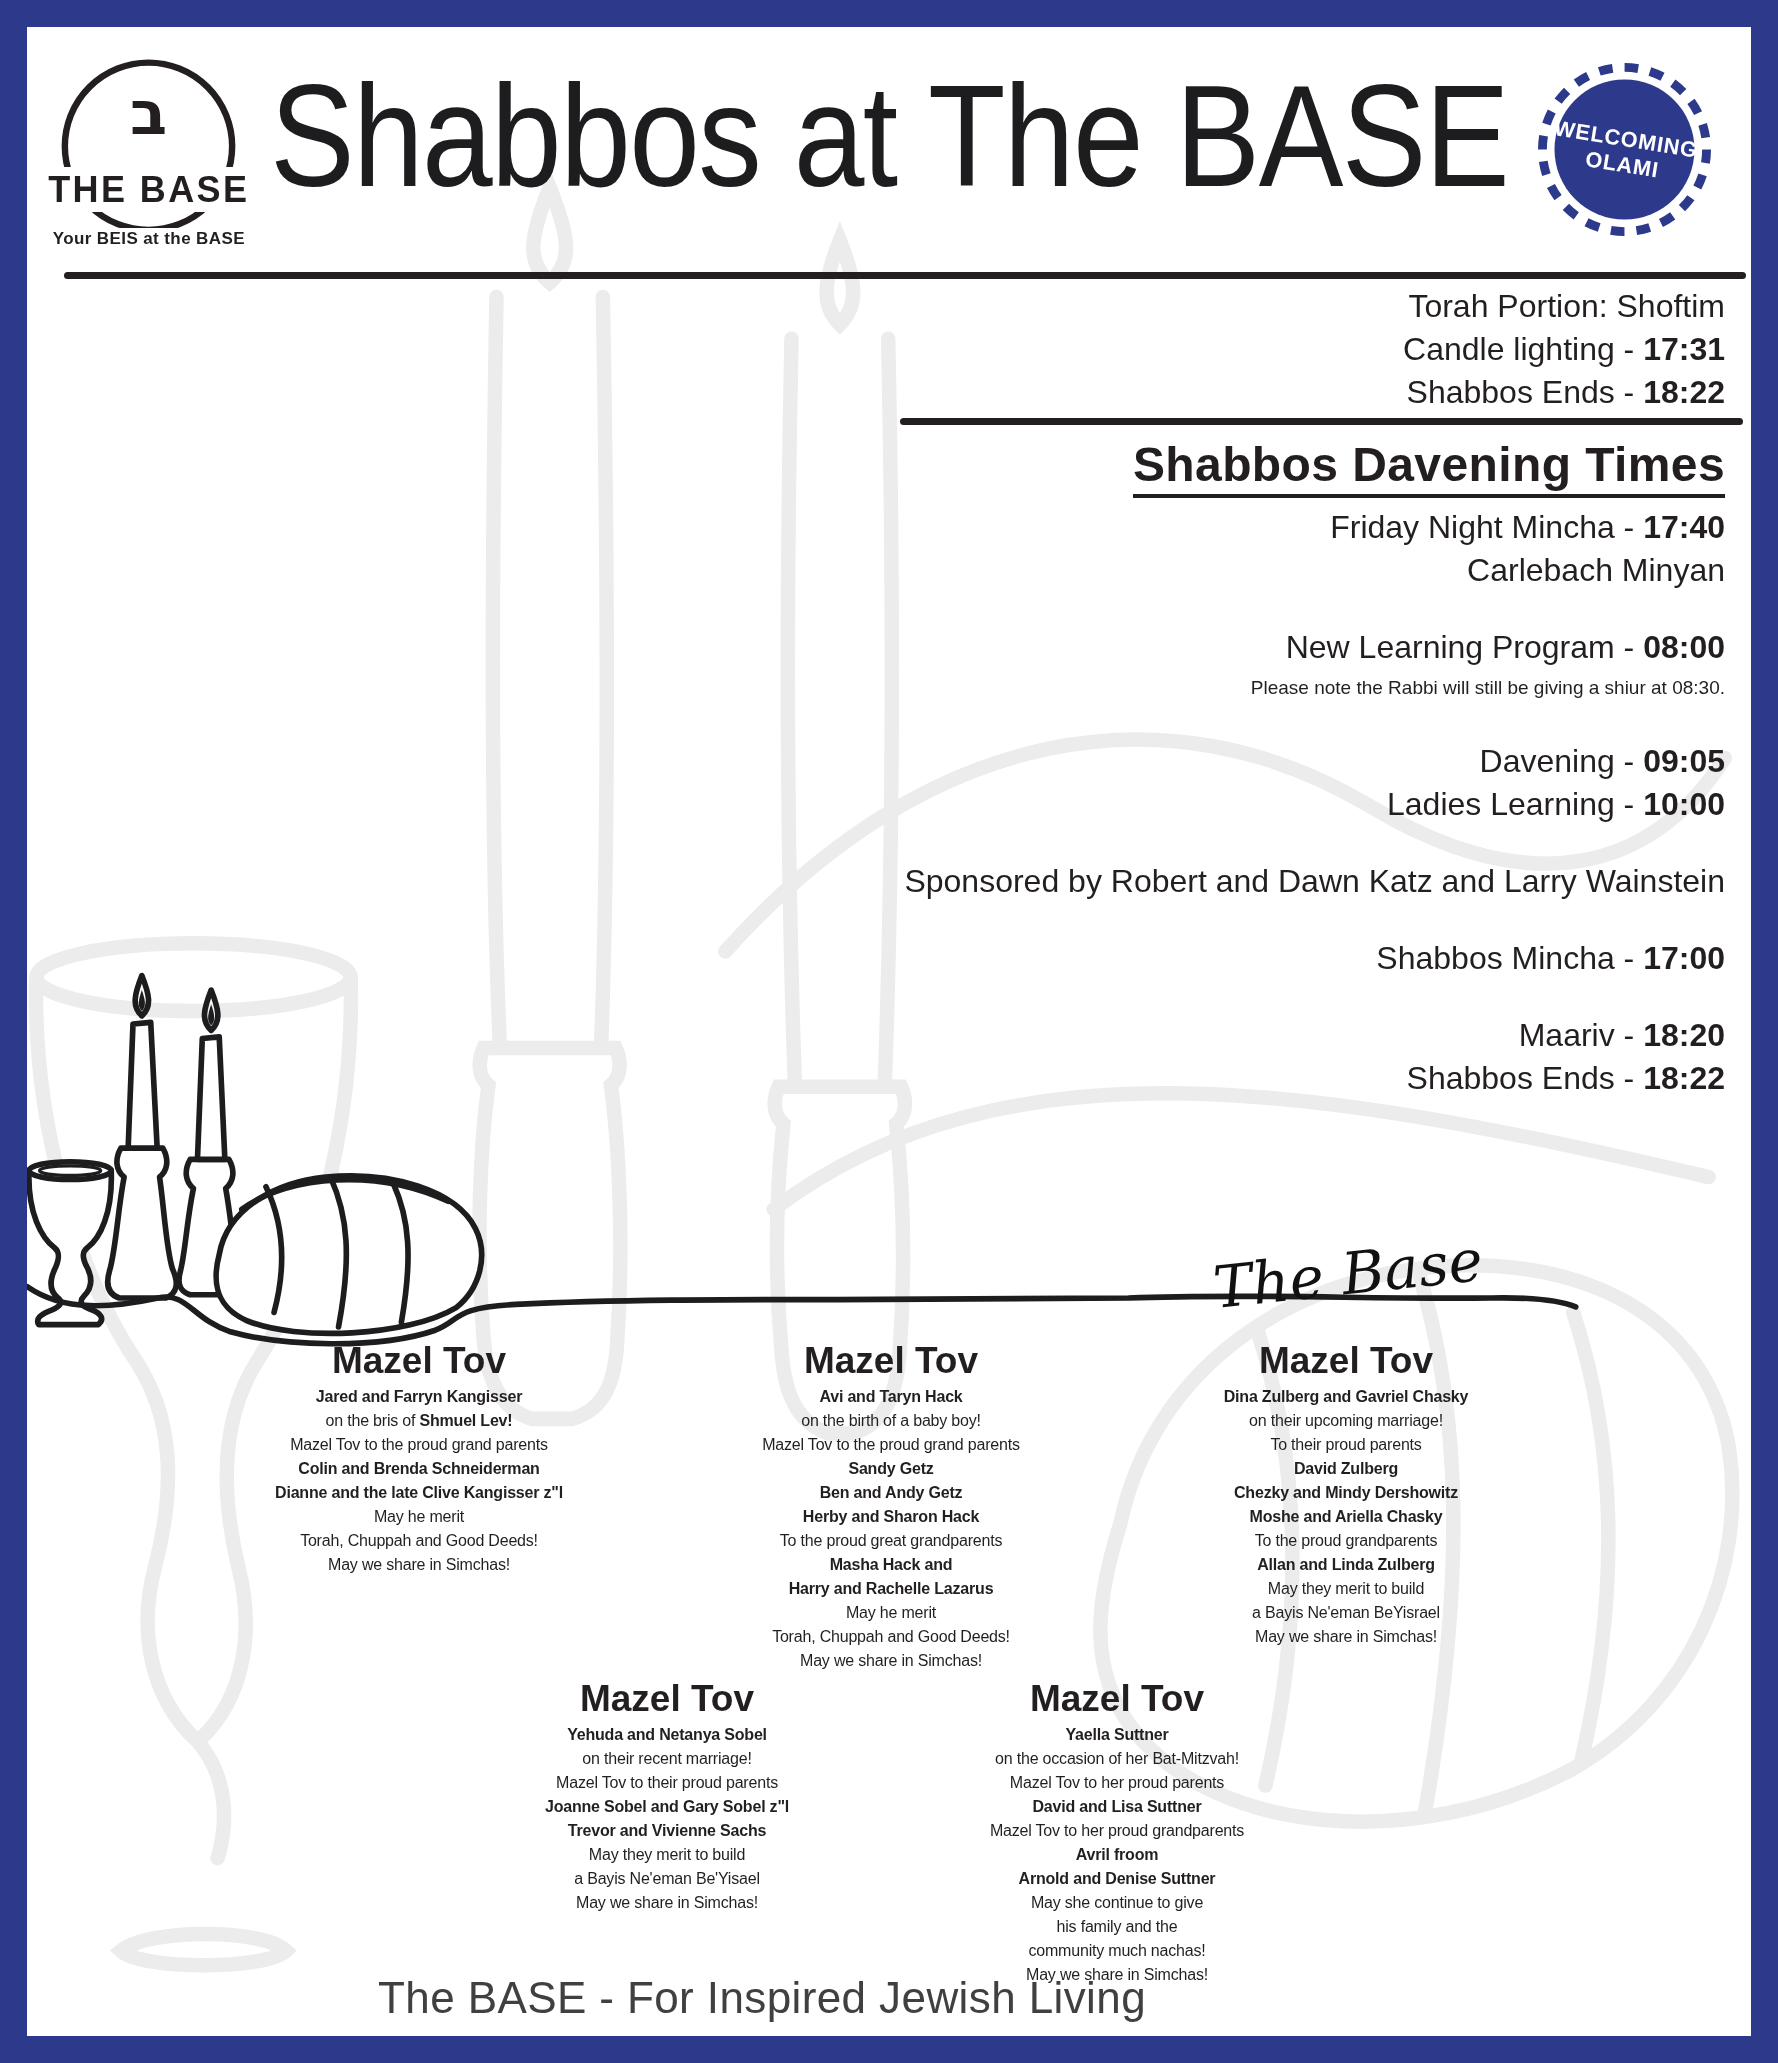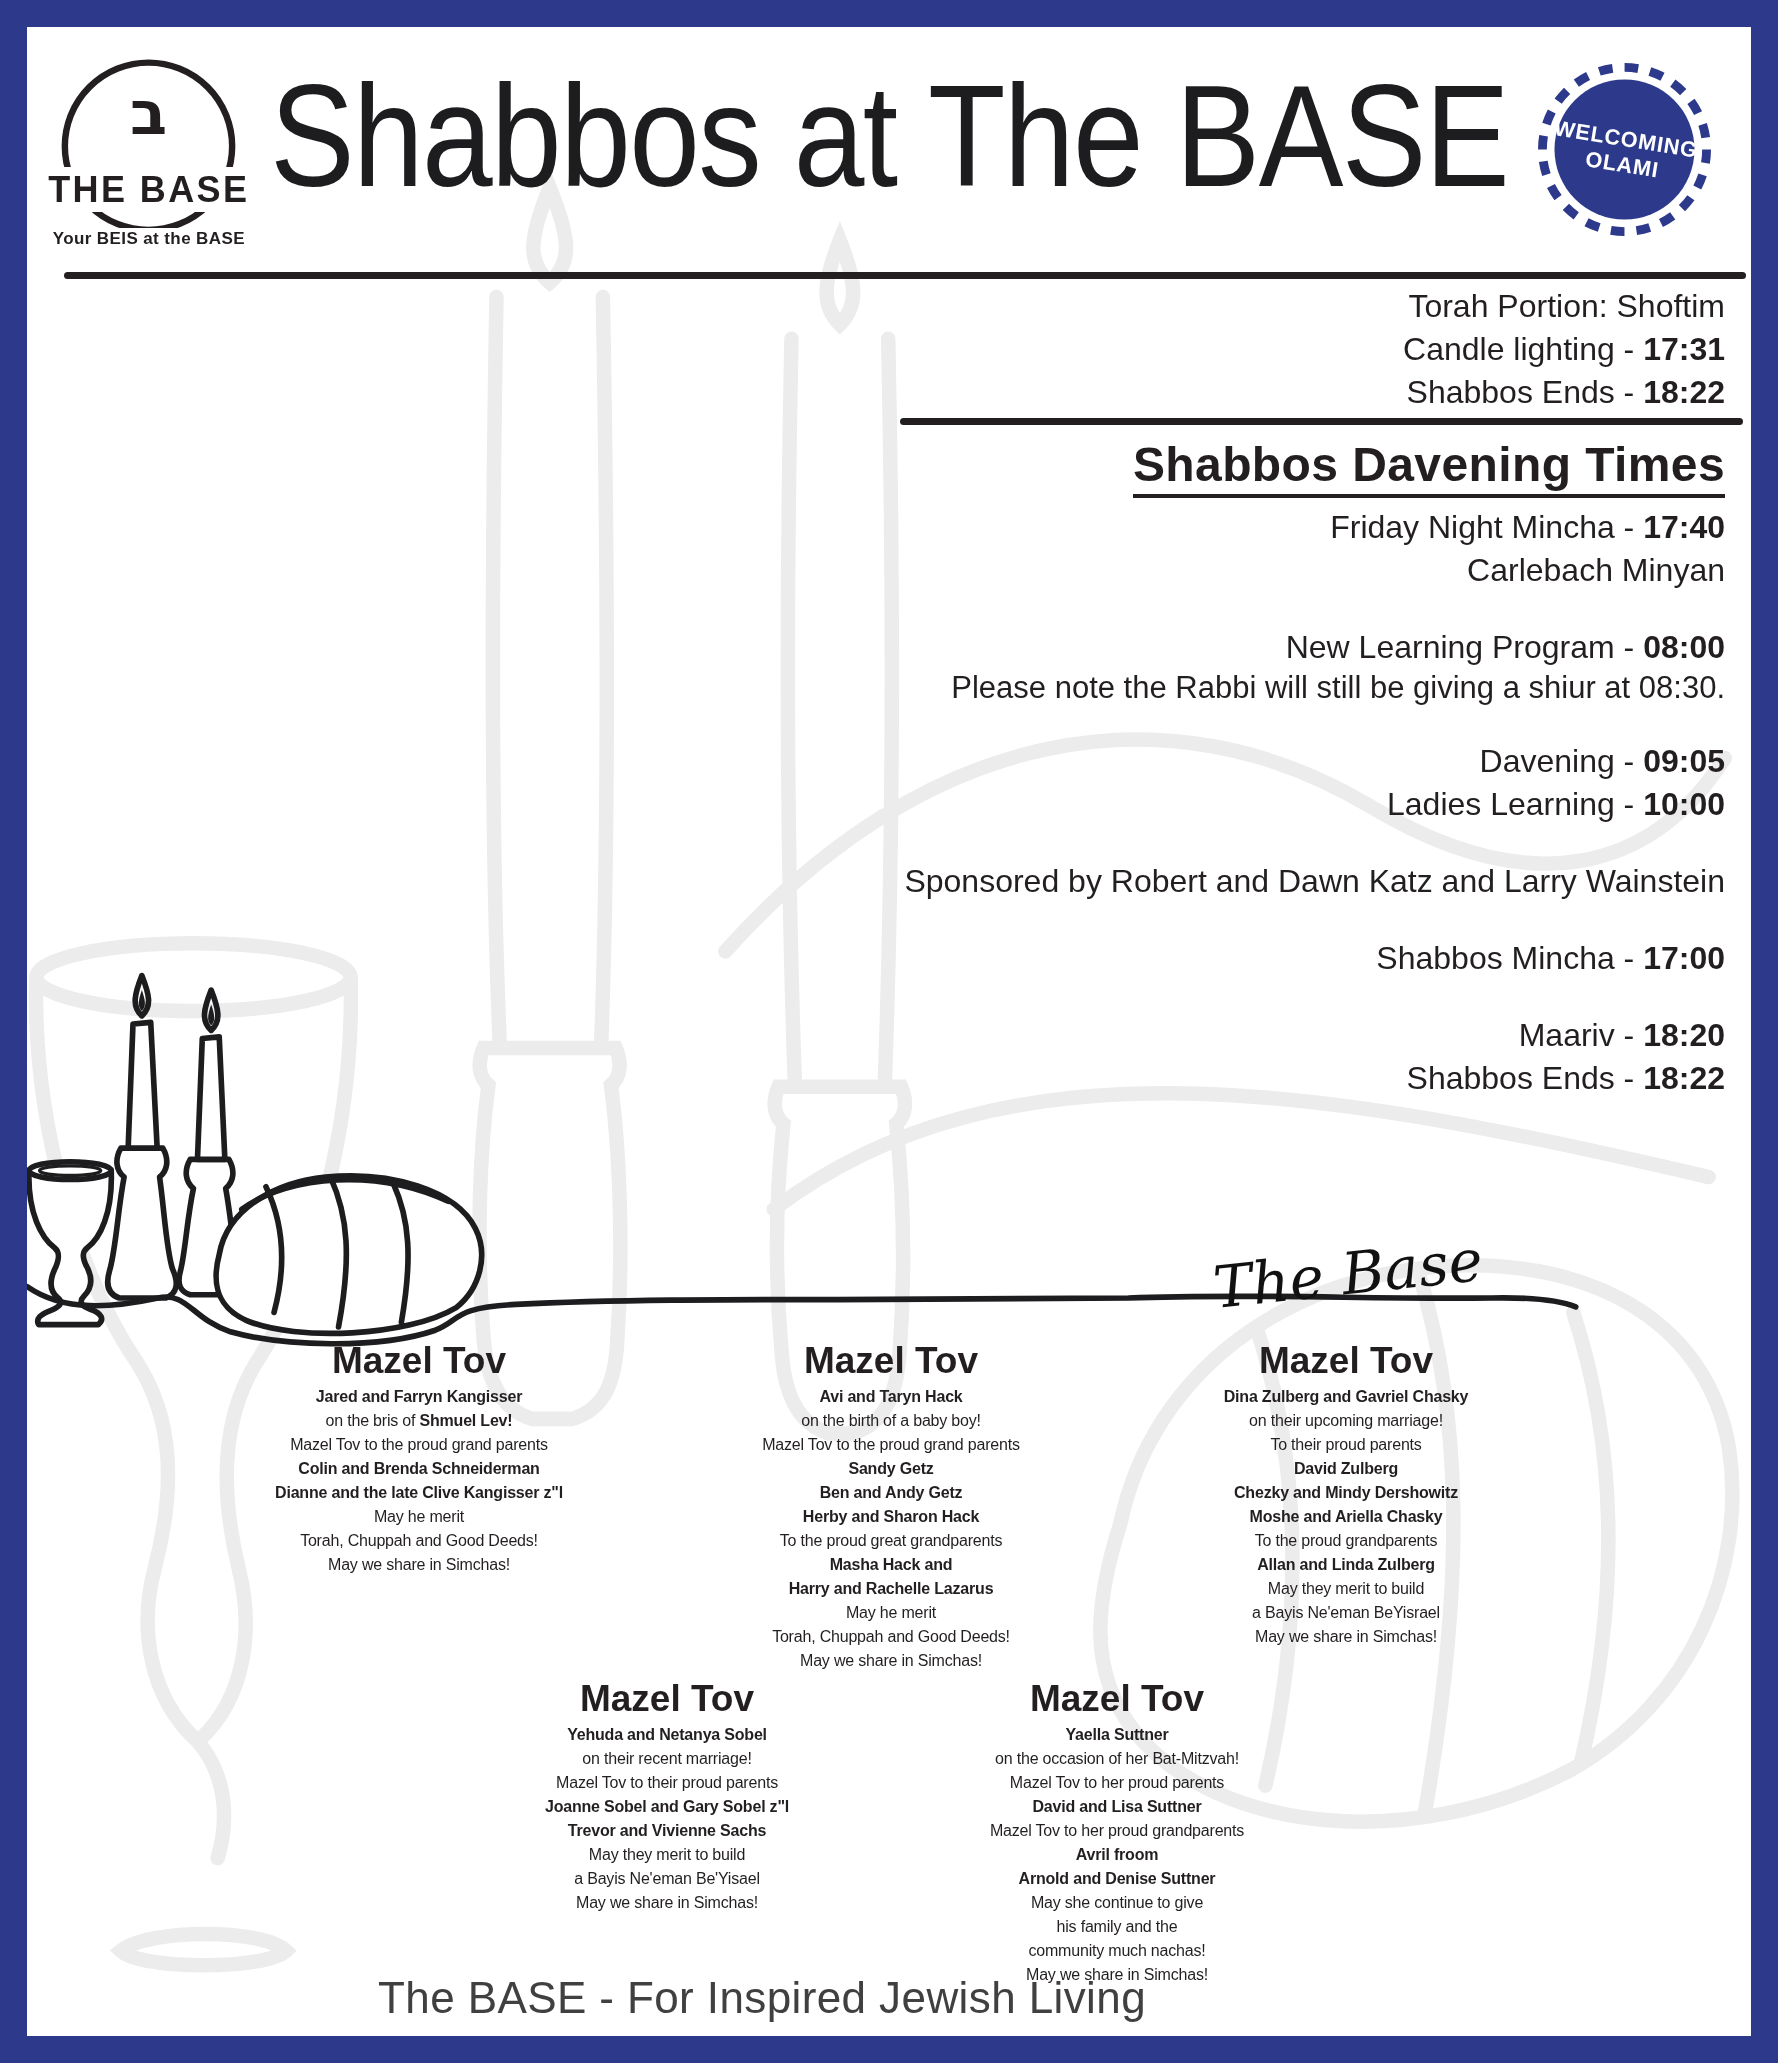--- a/index.html
+++ b/index.html
@@ -44,21 +44,21 @@
     font-size:32px;line-height:43px;}
   .info b,.schedule b{font-weight:700;}
 
   
   .schedule{position:absolute;right:53px;top:437px;z-index:3;text-align:right;}
   .sched-heading{display:inline-block;font-size:48px;font-weight:700;letter-spacing:0.4px;
     border-bottom:4.8px solid #231f20;padding-bottom:2.4px;margin-bottom:8px;}
   .sched-block{margin-bottom:34px;}
   .sched-block:last-child{margin-bottom:12px;}
   .sched-line{font-size:32px;line-height:43px;}
-  .sched-line.small{font-size:31px;line-height:37px;}
+  .sched-line.small{font-size:19px;line-height:37px;}
 
   
   .signature{position:absolute;left:1213px;top:1240px;z-index:3;
     font-family:"DejaVu Serif",serif;font-style:italic;font-size:58px;color:#111;
     transform:rotate(-6deg);}
 
   
   .mazel{position:absolute;width:516px;transform:translateX(-50%);text-align:center;z-index:3;}
   .mazel.c1{left:419px;top:1340px;}
   .mazel.c2{left:891px;top:1340px;}

